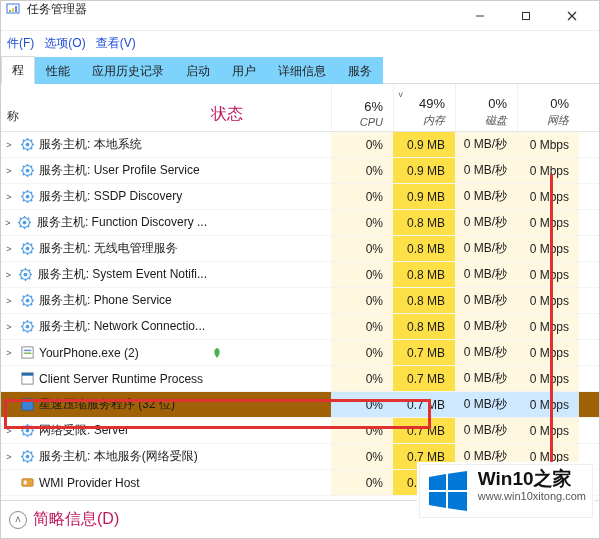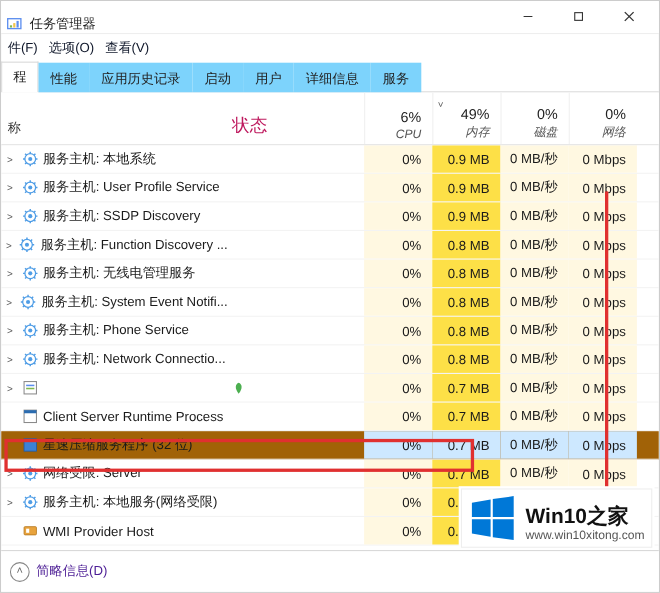--- a/index.html
+++ b/index.html
@@ -11,21 +11,21 @@
     background: #fff;
     width: 600px;
     height: 539px;
     overflow: hidden;
     position: relative;
     border: 1px solid #ccc;
   }
   
   .titlebar {
     display: flex;
-    align-items: flex-end;
+    align-items: flex-start;
     height: 30px;
     padding: 0 4px;
     border-bottom: 1px solid #eee;
     background: #fff;
   }
   .titlebar .app-icon {
     width: 16px; height: 16px; margin-right: 6px;
     display: inline-flex; align-items: center; justify-content: center;
   }
   .titlebar .title { font-size: 12px; }
@@ -33,21 +33,21 @@
   .winbtn {
     width: 46px; height: 30px;
     display: inline-flex; align-items: center; justify-content: center;
     color: #333;
   }
   
   .menubar {
     display: flex; gap: 2px;
     padding: 2px 4px 4px 2px;
     font-size: 12px;
-    color: #0f172a;
+    color: #1d4ed8;
   }
   .menuitem { padding: 2px 4px; }
   
   .tabsrow {
     display: flex;
     border-bottom: 1px solid #d9d9d9;
     padding-left: 0;
     height: 26px;
     align-items: flex-end;
   }
@@ -154,27 +154,27 @@
     display: flex;
     align-items: center;
     padding: 0 8px;
     background: #fff;
   }
   .bottombar .expand-circle {
     width: 18px; height: 18px; border:1px solid #888; border-radius:50%;
     display:inline-flex; align-items:center; justify-content:center;
     font-size:10px; color:#666; margin-right:6px;
   }
-  .bottombar .simplelabel { font-size:12px; color:#4c1d95; }
+  .bottombar .simplelabel { font-size:16px; color:#be185d; }
 
   
   .watermark {
     position: absolute;
-    right: 6px; bottom: 40px;
-    display: flex; align-items: flex-end;
+    right: 6px; bottom: 20px;
+    display: flex; align-items: flex-start;
     background: #fff;
     padding: 4px 6px;
     gap: 8px;
     border: 1px solid #eee;
     box-shadow: 0 0 0 2px #fff;
   }
   .watermark .wlogo { width: 44px; height: 44px; }
   .watermark .wtxt { display:flex; flex-direction:column; line-height:1.1;}
   .watermark .wtxt .t1 { font-size:19px; font-weight:600; color:#111;}
   .watermark .wtxt .t2 { font-size:11px; color:#555;}
@@ -474,20 +474,21 @@
       <div class="row">
         <div class="cell-name">
           <span class="expander">&gt;</span>
           <span class="proc-icon">
             <svg width="15" height="15" viewBox="0 0 16 16">
               <rect x="2" y="2" width="12" height="12" fill="#fff" stroke="#888" stroke-width="1"></rect>
               <rect x="4" y="5" width="8" height="1.5" fill="#5b8def"></rect>
               <rect x="4" y="8" width="8" height="1.5" fill="#7fb84f"></rect>
             </svg>
           </span>
+          <span>YourPhone.exe (2)</span>
         </div>
         <div class="cell-status">
           <svg width="12" height="12">
             <path d="M6 1 C9 2 10 6 6 11 C2 6 3 2 6 1 Z" fill="#4caf50"></path>
           </svg>
         </div>
         <div class="cell-num heat0">0%</div>
         <div class="cell-num heat1">0.7 MB</div>
         <div class="cell-num heat0">0 MB/秒</div>
         <div class="cell-num heat0">0 Mbps</div>

